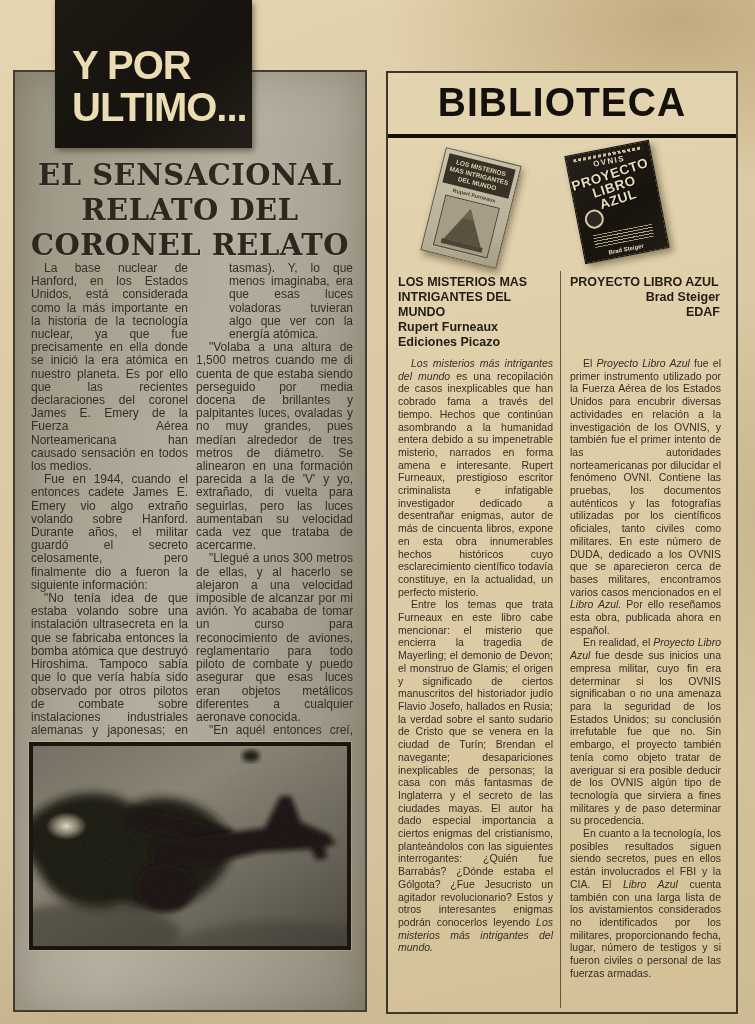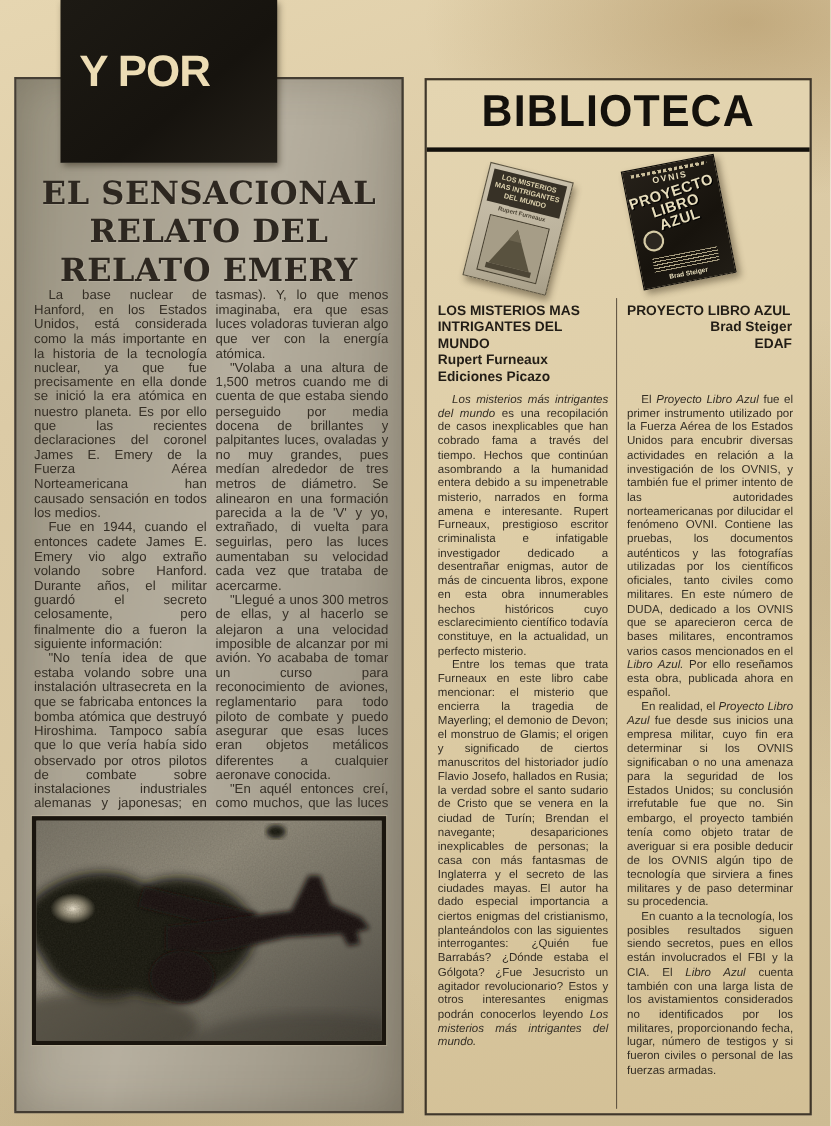--- a/index.html
+++ b/index.html
@@ -31,21 +31,21 @@
     left:0;right:0;top:86px;text-align:center;
     font-family:"DejaVu Serif",serif;font-weight:bold;
     font-size:29px;line-height:35px;color:#2d2720;letter-spacing:.5px;
     text-shadow:1px 1px 0 rgba(255,250,230,.12);
   }
   .col{top:0;font-size:12px;line-height:13.2px;text-align:justify;color:#342e25;}
   .cols{left:16px;top:190px;width:322px;height:476px;overflow:hidden;}
   .col1{left:0;width:157px;}
   .col2{left:165px;width:157px;}
   .col p, .rev-body p{margin:0;text-indent:13px;}
-  .col2 p:first-child{text-indent:0;}
+  .col2 p:first-child{text-indent:0;margin-left:33px;}
   .col2::after{content:"";display:block;height:3px;background:#26211a;margin-top:9px;}
   .it{font-style:italic;}
   .rm{font-style:normal;}
   .photo{
     left:14px;top:670px;width:314px;height:200px;
     border:4px solid #1a150e;background:#7b7568;
     box-shadow:0 0 0 1px rgba(230,215,180,.25);
   }
   .photo svg{display:block;width:100%;height:100%;}
   .caption{
@@ -104,21 +104,21 @@
   .rev-b1{left:10px;top:284px;width:155px;}
   .rev-b2{left:182px;top:284px;width:151px;}
 </style>
 </head>
 <body>
 
 <div class="abs left-panel">
   <div class="abs headline">
     <div>EL SENSACIONAL</div>
     <div>RELATO DEL</div>
-    <div>RELATO EMERY</div>
+    <div>CORONEL RELATO</div>
   </div>
   <div class="abs cols">
     <div class="abs col col1">
         <p><span>La base nuclear de Hanford, en los Estados Unidos, está considerada como la más importante en la historia de la tecnología nuclear, ya que fue precisamente en ella donde se inició la era atómica en nuestro planeta. Es por ello que las recientes declaraciones del coronel James E. Emery de la Fuerza Aérea Norteamericana han causado sensación en todos los medios.</span></p>
         <p><span>Fue en 1944, cuando el entonces cadete James E. Emery vio algo extraño volando sobre Hanford. Durante años, el militar guardó el secreto celosamente, pero finalmente dio a fueron la siguiente información:</span></p>
         <p><span>"No tenía idea de que estaba volando sobre una instalación ultrasecreta en la que se fabricaba entonces la bomba atómica que destruyó Hiroshima. Tampoco sabía que lo que vería había sido observado por otros pilotos de combate sobre instalaciones industriales alemanas y japonesas; en aquella época no sabíamos de OVNIS y llamábamos a esas coses </span><span class="it">foo fighters</span><span> (Cazas fan-</span></p>
       </div>
     <div class="abs col col2">
         <p><span>tasmas). Y, lo que menos imaginaba, era que esas luces voladoras tuvieran algo que ver con la energía atómica.</span></p>
         <p><span>"Volaba a una altura de 1,500 metros cuando me di cuenta de que estaba siendo perseguido por media docena de brillantes y palpitantes luces, ovaladas y no muy grandes, pues medían alrededor de tres metros de diámetro. Se alinearon en una formación parecida a la de 'V' y yo, extrañado, di vuelta para seguirlas, pero las luces aumentaban su velocidad cada vez que trataba de acercarme.</span></p>
@@ -161,20 +161,21 @@
       <ellipse cx="135" cy="142" rx="30" ry="24" fill="#14100a" filter="url(#soft)"></ellipse>
       <ellipse cx="34" cy="80" rx="21" ry="14" fill="url(#glowg)"></ellipse>
       <ellipse cx="222" cy="10" rx="9" ry="6" fill="#191510" filter="url(#soft)"></ellipse>
       <rect width="320" height="200" filter="url(#grainf)" opacity="0.55"></rect>
     </svg>
   </div>
 </div>
 
 <div class="abs kicker">
   <div>Y POR</div>
+  <div>ULTIMO...</div>
 </div>
 
 <div class="abs right-panel">
   <div class="abs bib-title">BIBLIOTECA</div>
   <div class="abs bib-rule"></div>
 
   <div class="abs book book1">
     <div class="b1-title">
       <div>LOS MISTERIOS</div>
       <div>MAS INTRIGANTES</div>

